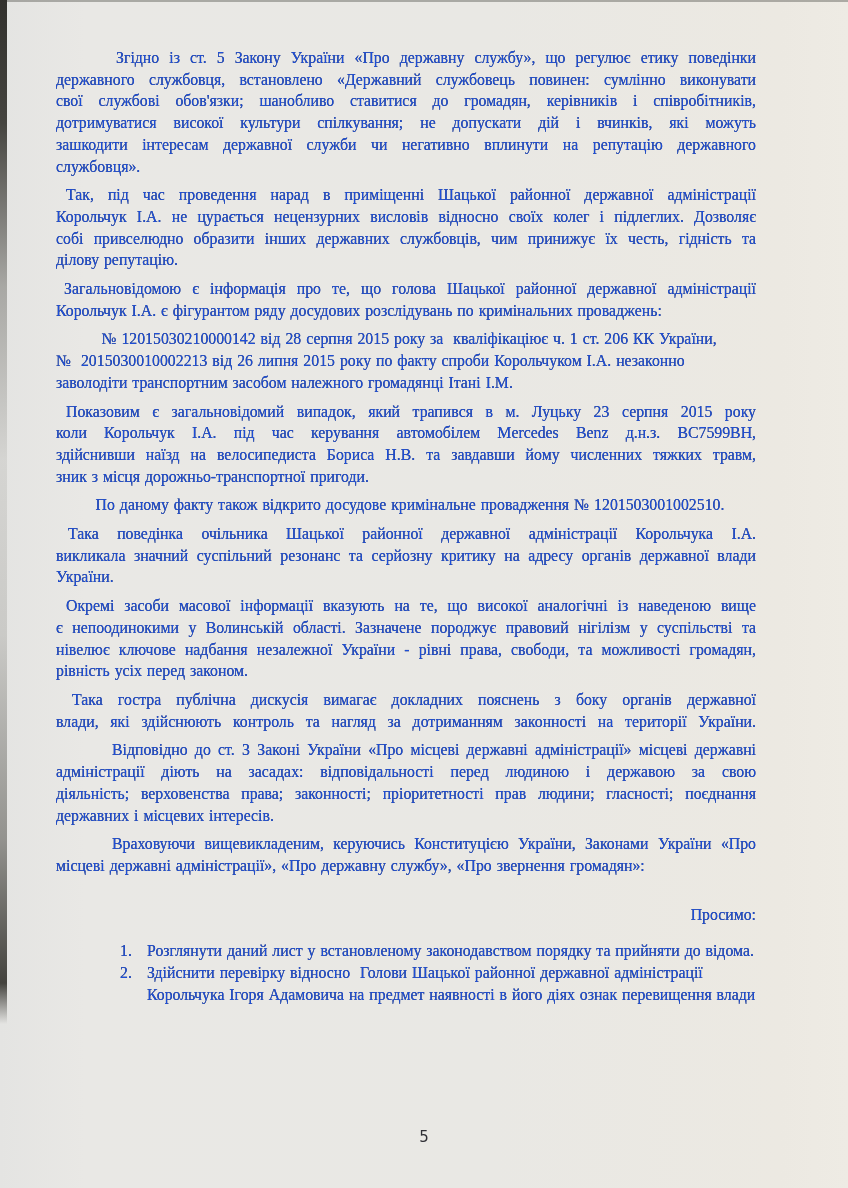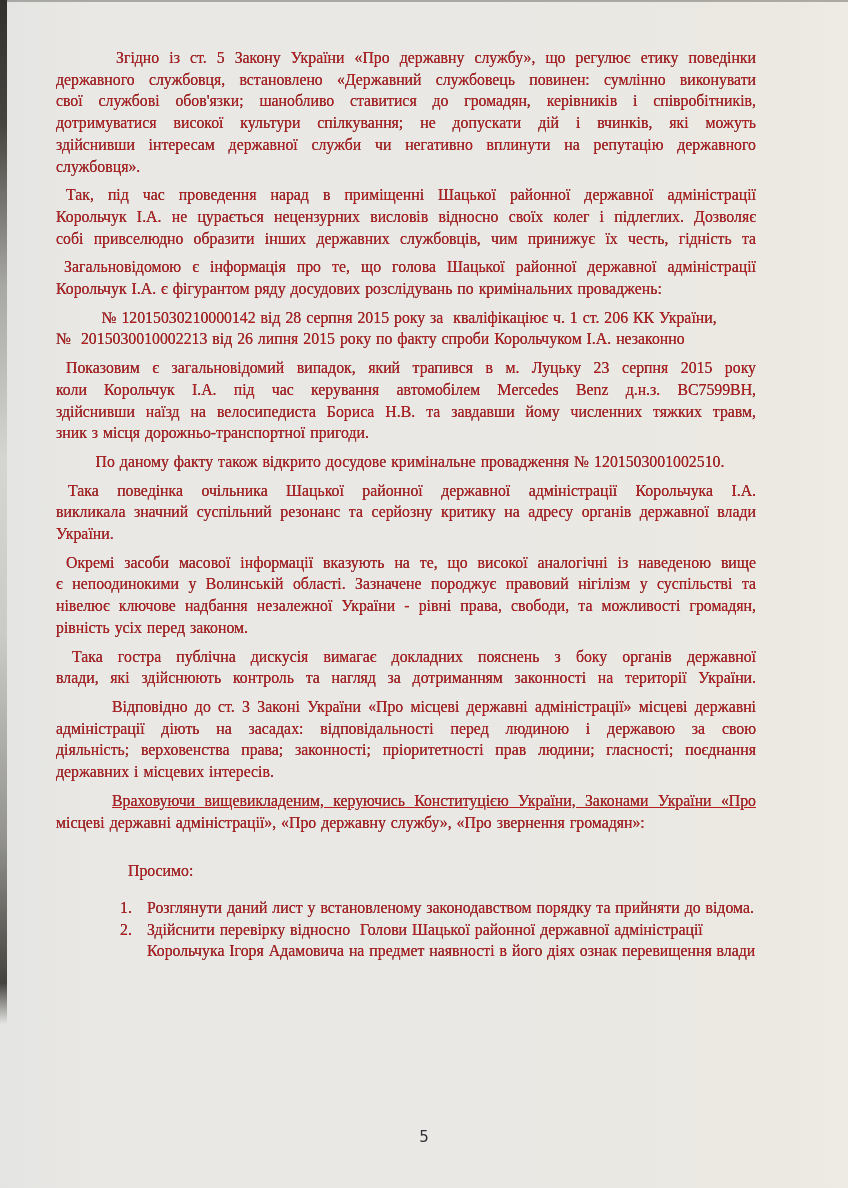--- a/index.html
+++ b/index.html
@@ -22,34 +22,34 @@
       #32312d 0%, #45443f 12%,
       rgba(95,94,88,0.45) 28%,
       rgba(120,119,112,0.14) 45%,
       rgba(110,109,102,0.22) 62%,
       rgba(80,79,73,0.55) 82%,
       #44433e 96%, rgba(68,67,61,0) 100%);
   }
   
   .doc {
     position: absolute; left: 56px; top: 47px; width: 700px;
-    color: #b91c1c;
+    color: #1d4ed8;
     font-size: 15.8px;
     line-height: 21.7px;
     text-shadow: 0 0 0.55px rgba(28,28,36,0.85);
     word-spacing: 1px;
   }
   .para { margin-top: 7px; }
   .para:first-child { margin-top: 0; }
   .line { white-space: normal; }
   .line.just { text-align: justify; text-align-last: justify; }
   .typed .line { white-space: pre; }
   .heading {
     margin-top: 27px; margin-bottom: 15px;
-    text-align: left; padding-left: 72px;
+    text-align: right; padding-left: 72px;
   }
   .list { margin-top: 7px; padding-left: 64px; }
   .list-item { display: flex; align-items: flex-start; }
   .list-item .num { flex: 0 0 27px; white-space: pre; }
   .list-item .item-lines { flex: 1 1 auto; }
   .list-item .item-lines .line { white-space: pre; }
   .page-number {
     position: absolute; top: 1128px; left: 50%; transform: translateX(-50%);
     font-family: "DejaVu Sans", "Liberation Sans", sans-serif;
     font-size: 15px; color: #303036;
@@ -61,35 +61,37 @@
 
 <div class="page">
   <div class="edge-top"></div>
   <div class="edge-left"></div>
   <div class="doc">
       <div class="para">
         <div class="line just" style="padding-left: 60px;">Згідно із ст. 5 Закону України «Про державну службу», що регулює етику поведінки</div>
         <div class="line just">державного службовця, встановлено «Державний службовець повинен: сумлінно виконувати</div>
         <div class="line just">свої службові обов'язки; шанобливо ставитися до громадян, керівників і співробітників,</div>
         <div class="line just">дотримуватися високої культури спілкування; не допускати дій і вчинків, які можуть</div>
-        <div class="line just">здійснивши інтересам державної служби чи негативно вплинути на репутацію державного</div>
+        <div class="line just">зашкодити інтересам державної служби чи негативно вплинути на репутацію державного</div>
         <div class="line">службовця».</div>
       </div>
       <div class="para">
         <div class="line just" style="padding-left: 10px;">Так, під час проведення нарад в приміщенні Шацької районної державної адміністрації</div>
         <div class="line just">Корольчук І.А. не цурається нецензурних висловів відносно своїх колег і підлеглих. Дозволяє</div>
         <div class="line just">собі привселюдно образити інших державних службовців, чим принижує їх честь, гідність та</div>
+        <div class="line">ділову репутацію.</div>
       </div>
       <div class="para">
         <div class="line just" style="padding-left: 8px;">Загальновідомою є інформація про те, що голова Шацької районної державної адміністрації</div>
         <div class="line">Корольчук І.А. є фігурантом ряду досудових розслідувань по кримінальних проваджень:</div>
       </div>
       <div class="para typed">
         <div class="line" style="padding-left: 6px; text-align: center;">№ 12015030210000142 від 28 серпня 2015 року за  кваліфікаціює ч. 1 ст. 206 КК України,</div>
         <div class="line">№  2015030010002213 від 26 липня 2015 року по факту спроби Корольчуком І.А. незаконно</div>
+        <div class="line">заволодіти транспортним засобом належного громадянці Ітані І.М.</div>
       </div>
       <div class="para">
         <div class="line just" style="padding-left: 10px;">Показовим є загальновідомий випадок, який трапився в м. Луцьку 23 серпня 2015 року</div>
         <div class="line just">коли Корольчук І.А. під час керування автомобілем Mercedes Benz д.н.з. ВС7599ВН,</div>
         <div class="line just">здійснивши наїзд на велосипедиста Бориса Н.В. та завдавши йому численних тяжких травм,</div>
         <div class="line">зник з місця дорожньо-транспортної пригоди.</div>
       </div>
       <div class="para typed">
         <div class="line" style="padding-left: 8px; text-align: center;">По даному факту також відкрито досудове кримінальне провадження № 1201503001002510.</div>
       </div>
@@ -108,21 +110,21 @@
         <div class="line just" style="padding-left: 16px;">Така гостра публічна дискусія вимагає докладних пояснень з боку органів державної</div>
         <div class="line just">влади, які здійснюють контроль та нагляд за дотриманням законності на території України.</div>
       </div>
       <div class="para">
         <div class="line just" style="padding-left: 56px;">Відповідно до ст. 3 Законі України «Про місцеві державні адміністрації» місцеві державні</div>
         <div class="line just">адміністрації  діють на засадах: відповідальності перед людиною і державою за свою</div>
         <div class="line just">діяльність; верховенства права; законності; пріоритетності прав людини; гласності; поєднання</div>
         <div class="line">державних і місцевих інтересів.</div>
       </div>
       <div class="para">
-        <div class="line just" style="padding-left: 56px; text-decoration: underline;">Враховуючи вищевикладеним, керуючись Конституцією України, Законами України «Про</div>
+        <div class="line just" style="padding-left: 56px;">Враховуючи вищевикладеним, керуючись Конституцією України, Законами України «Про</div>
         <div class="line">місцеві державні адміністрації», «Про державну службу», «Про звернення громадян»:</div>
       </div>
       <div class="heading">Просимо:</div>
       <div class="list">
         <div class="list-item">
           <div class="num">1.</div>
           <div class="item-lines">
             <div class="line">Розглянути даний лист у встановленому законодавством порядку та прийняти до відома.</div>
           </div>
         </div>

